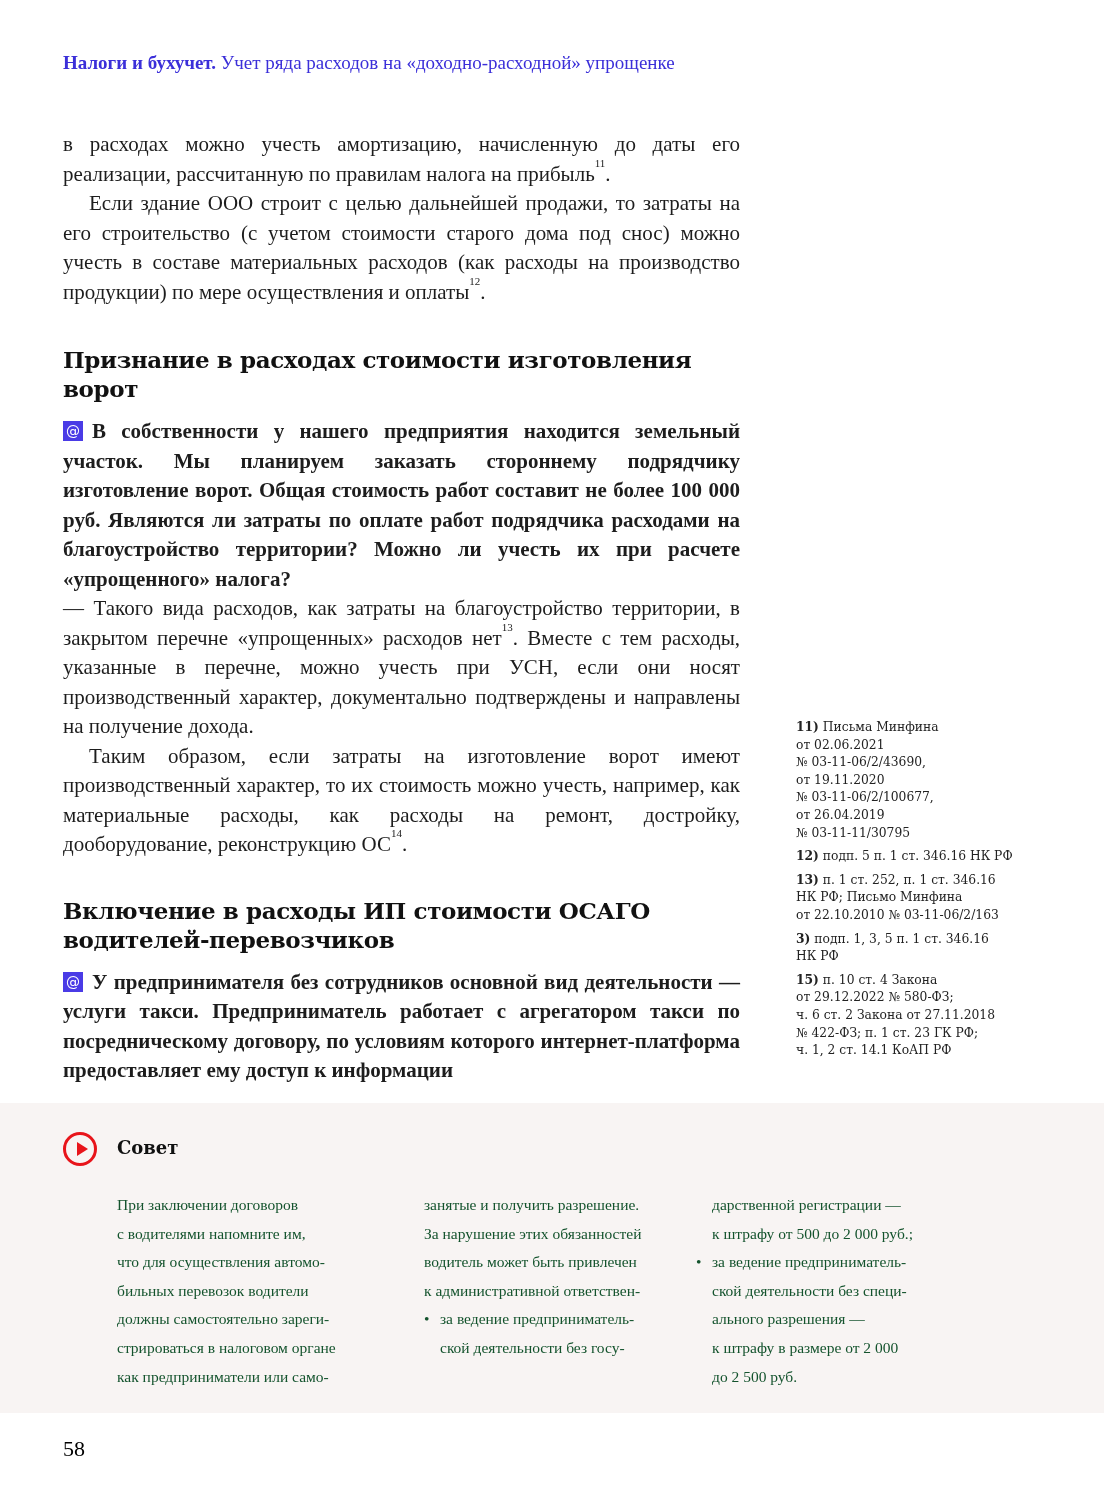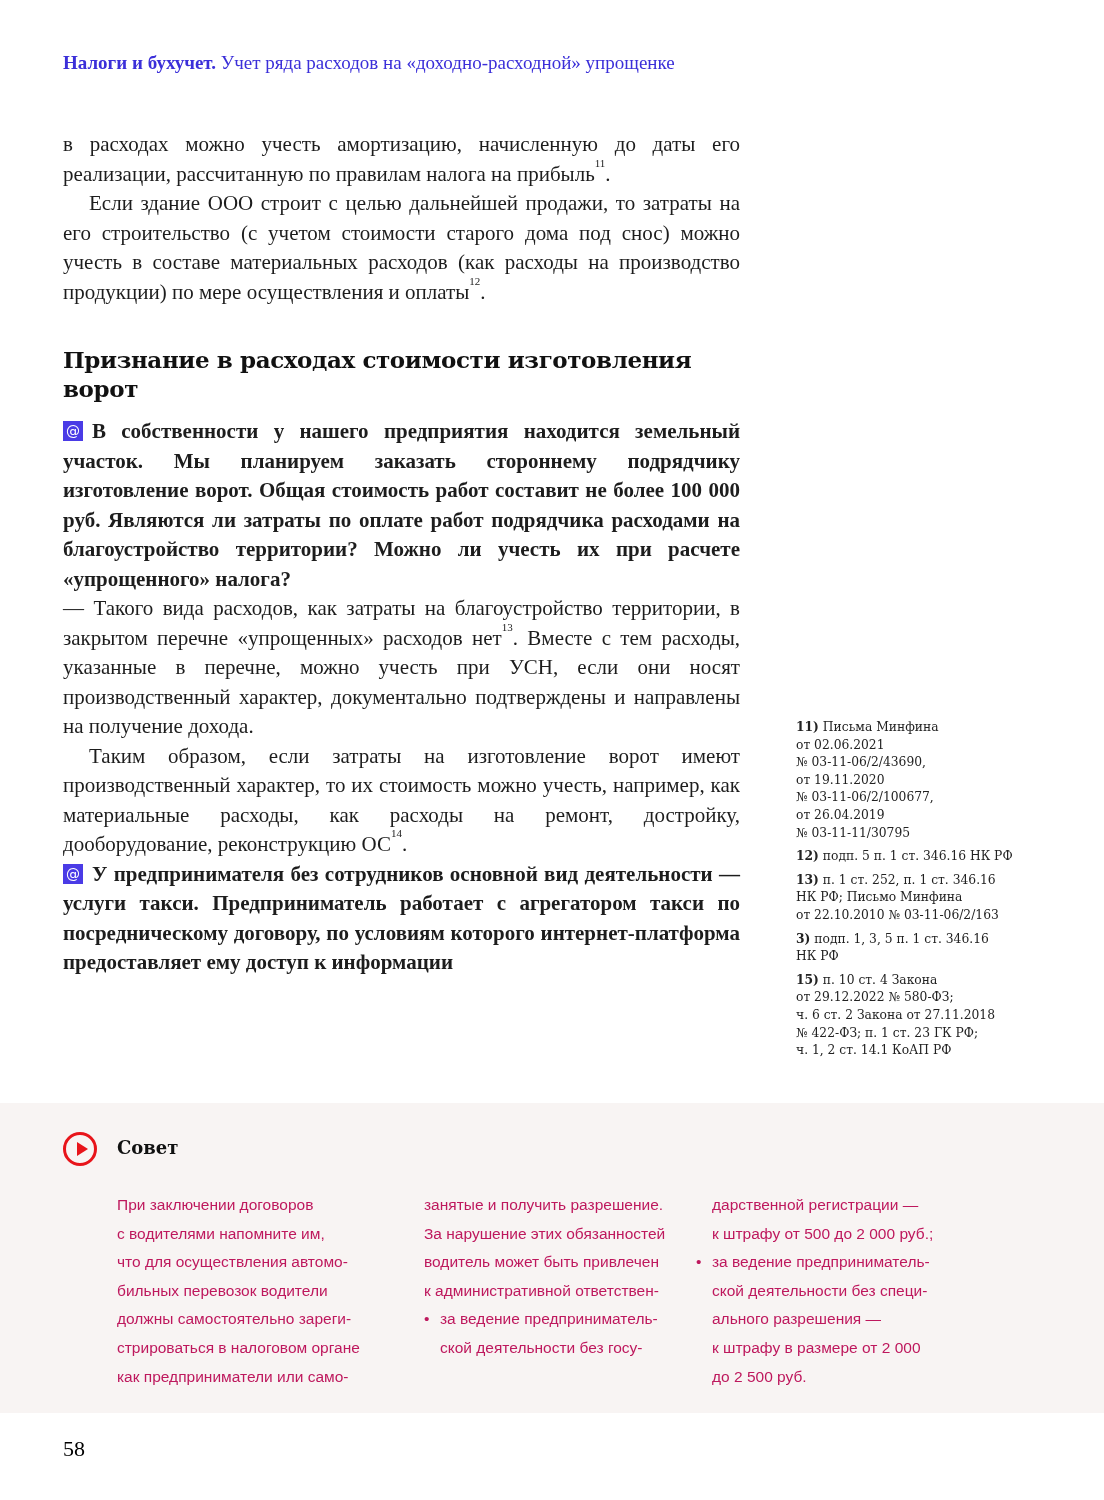--- a/index.html
+++ b/index.html
@@ -49,22 +49,22 @@
   }
   .advice-icon::after {
     content:""; position:absolute; left:11px; top:7px; width:0; height:0;
     border-left:11px solid #e8141a; border-top:7px solid transparent; border-bottom:7px solid transparent;
   }
   .advice-title {
     position:absolute; left:117px; top:34px; font-family:"DejaVu Serif", serif; font-weight:bold;
     font-size:18px; color:#111;
   }
   .advice-col {
-    position:absolute; top:88px; font-family:Liberation Sans, sans-serif; font-size:15.5px; line-height:28.6px;
-    color:#be185d; white-space:nowrap;
+    position:absolute; top:88px; font-family:Liberation Serif, serif; font-size:15.5px; line-height:28.6px;
+    color:#14532d; white-space:nowrap;
   }
   .advice-col .line { display:block; }
   .advice-col sup { font-size:10px; vertical-align:top; position:relative; top:-3px; line-height:1; }
   .advice-col .bullet-line { position:relative; }
   .advice-col .bullet { position:absolute; left:-16px; }
   .col1 { left:117px; }
   .col2 { left:424px; }
   .col3 { left:712px; }
   .page-number {
     position:absolute; left:63px; top:1436px; font-size:22px; color:#000000;
@@ -80,20 +80,21 @@
 
 <div class="main-col">
   <p><span>в расходах можно учесть амортизацию, начисленную до даты его реализации, рассчитанную по правилам налога на прибыль</span><sup>11</sup>.</p>
   <p class="indent"><span>Если здание ООО строит с целью дальнейшей продажи, то затраты на его строительство (с учетом стоимости старого дома под снос) можно учесть в составе материальных расходов (как расходы на производство продукции) по мере осуществления и оплаты</span><sup>12</sup>.</p>
 
   <h2 class="section-heading" style="margin-top:38px;">Признание в расходах стоимости изготовления ворот</h2>
   <p class="question"><span class="at-icon">@</span><span>В собственности у нашего предприятия находится земельный участок. Мы планируем заказать стороннему подрядчику изготовление ворот. Общая стоимость работ составит не более 100 000 руб. Являются ли затраты по оплате работ подрядчика расходами на благоустройство территории? Можно ли учесть их при расчете «упрощенного» налога?</span></p>
   <p><span>— Такого вида расходов, как затраты на благоустройство территории, в закрытом перечне «упрощенных» расходов нет</span><sup>13</sup><span>. Вместе с тем расходы, указанные в перечне, можно учесть при УСН, если они носят производственный характер, документально подтверждены и направлены на получение дохода.</span></p>
   <p class="indent"><span>Таким образом, если затраты на изготовление ворот имеют производственный характер, то их стоимость можно учесть, например, как материальные расходы, как расходы на ремонт, достройку, дооборудование, реконструкцию ОС</span><sup>14</sup>.</p>
 
+  <h2 class="section-heading" style="margin-top:36px;">Включение в расходы ИП стоимости ОСАГО водителей-перевозчиков</h2>
   <p class="question"><span class="at-icon">@</span><span>У предпринимателя без сотрудников основной вид деятельности — услуги такси. Предприниматель работает с агрегатором такси по посредническому договору, по условиям которого интернет-платформа предоставляет ему доступ к информации</span></p>
 </div>
 
 <div class="footnotes">
   <div class="footnote">
     <span class="fn-line"><span class="fn-num">11)</span> <span>Письма Минфина</span></span>
     <span class="fn-line">от 02.06.2021</span>
     <span class="fn-line">№ 03-11-06/2/43690,</span>
     <span class="fn-line">от 19.11.2020</span>
     <span class="fn-line">№ 03-11-06/2/100677,</span>

